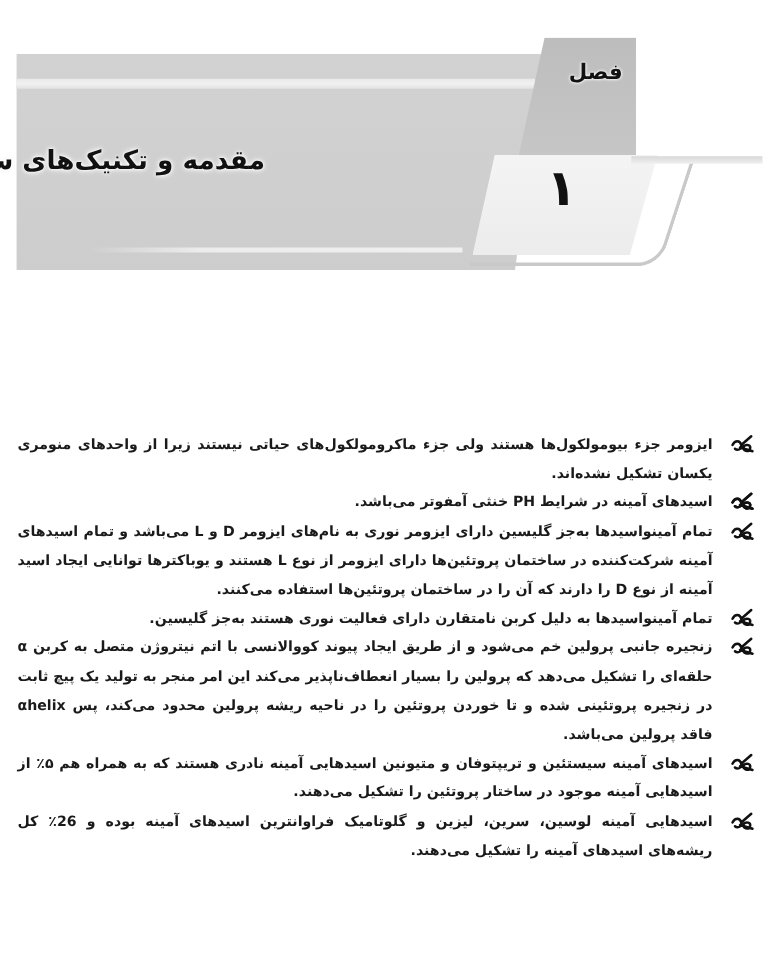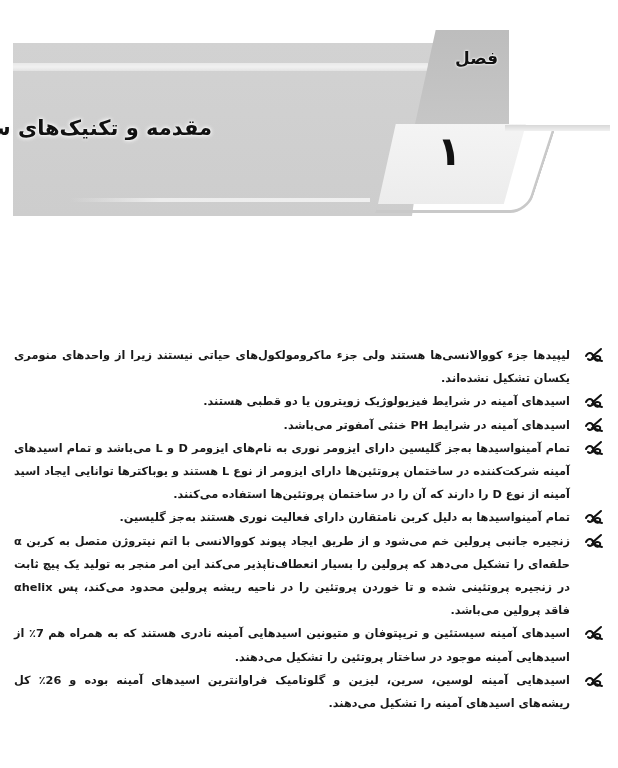--- a/index.html
+++ b/index.html
@@ -148,29 +148,28 @@
   <div class="banner-title">مقدمه و تکنیک‌های سلولـــی</div>
 </div>
 
 <div class="content">
   <p class="item">
     <span class="bullet">
       <svg width="20" height="16" viewBox="0 0 20 16">
           <path d="M2 9 C4 5,8 5,9 9 C10 12,6 14,4 12 M9 9 L17 2 M11 10 C13 8,17 9,16 12 C15 15,10 14,11 10 M8 11 L18 14" stroke="#111" stroke-width="2" fill="none" stroke-linecap="round"></path>
         </svg>
     </span>
-    <span>لیپیدها جزء کووالانسی‌ها هستند ولی جزء ماکرومولکول‌های حیاتی نیستند زیرا از واحدهای منومری یکسان تشکیل نشده‌اند.</span>
-  </p>
-  <p class="item">
-    <span class="bullet">
-      <svg width="20" height="16" viewBox="0 0 20 16">
-          <path d="M2 9 C4 5,8 5,9 9 C10 12,6 14,4 12 M9 9 L17 2 M11 10 C13 8,17 9,16 12 C15 15,10 14,11 10 M8 11 L18 14" stroke="#111" stroke-width="2" fill="none" stroke-linecap="round"></path>
-        </svg>
-    </span>
-    <span>اسیدهای آمینه در شرایط فیزیولوژیک زویترون یا دو قطبی هستند.</span>
+    <span>ایزومر جزء بیومولکول‌ها هستند ولی جزء ماکرومولکول‌های حیاتی نیستند زیرا از واحدهای منومری یکسان تشکیل نشده‌اند.</span>
+  </p>
+  <p class="item">
+    <span class="bullet">
+      <svg width="20" height="16" viewBox="0 0 20 16">
+          <path d="M2 9 C4 5,8 5,9 9 C10 12,6 14,4 12 M9 9 L17 2 M11 10 C13 8,17 9,16 12 C15 15,10 14,11 10 M8 11 L18 14" stroke="#111" stroke-width="2" fill="none" stroke-linecap="round"></path>
+        </svg>
+    </span>
   </p>
   <p class="item">
     <span class="bullet">
       <svg width="20" height="16" viewBox="0 0 20 16">
           <path d="M2 9 C4 5,8 5,9 9 C10 12,6 14,4 12 M9 9 L17 2 M11 10 C13 8,17 9,16 12 C15 15,10 14,11 10 M8 11 L18 14" stroke="#111" stroke-width="2" fill="none" stroke-linecap="round"></path>
         </svg>
     </span>
     <span>اسیدهای آمینه در شرایط PH خنثی آمفوتر می‌باشد.</span>
   </p>
   <p class="item">
@@ -196,21 +195,21 @@
         </svg>
     </span>
     <span>زنجیره جانبی پرولین خم می‌شود و از طریق ایجاد پیوند کووالانسی با اتم نیتروژن متصل به کربن α حلقه‌ای را تشکیل می‌دهد که پرولین را بسیار انعطاف‌ناپذیر می‌کند این امر منجر به تولید یک پیچ ثابت در زنجیره پروتئینی شده و تا خوردن پروتئین را در ناحیه ریشه پرولین محدود می‌کند، پس αhelix فاقد پرولین می‌باشد.</span>
   </p>
   <p class="item">
     <span class="bullet">
       <svg width="20" height="16" viewBox="0 0 20 16">
           <path d="M2 9 C4 5,8 5,9 9 C10 12,6 14,4 12 M9 9 L17 2 M11 10 C13 8,17 9,16 12 C15 15,10 14,11 10 M8 11 L18 14" stroke="#111" stroke-width="2" fill="none" stroke-linecap="round"></path>
         </svg>
     </span>
-    <span>اسیدهای آمینه سیستئین و تریپتوفان و متیونین اسیدهایی آمینه نادری هستند که به همراه هم 7٪ از اسیدهایی آمینه موجود در ساختار پروتئین را تشکیل می‌دهند.</span>
+    <span>اسیدهای آمینه سیستئین و تریپتوفان و متیونین اسیدهایی آمینه نادری هستند که به همراه هم ۵٪ از اسیدهایی آمینه موجود در ساختار پروتئین را تشکیل می‌دهند.</span>
   </p>
   <p class="item">
     <span class="bullet">
       <svg width="20" height="16" viewBox="0 0 20 16">
           <path d="M2 9 C4 5,8 5,9 9 C10 12,6 14,4 12 M9 9 L17 2 M11 10 C13 8,17 9,16 12 C15 15,10 14,11 10 M8 11 L18 14" stroke="#111" stroke-width="2" fill="none" stroke-linecap="round"></path>
         </svg>
     </span>
     <span>اسیدهایی آمینه لوسین، سرین، لیزین و گلوتامیک فراوانترین اسیدهای آمینه بوده و 26٪ کل ریشه‌های اسیدهای آمینه را تشکیل می‌دهند.</span>
   </p>
 </div>

